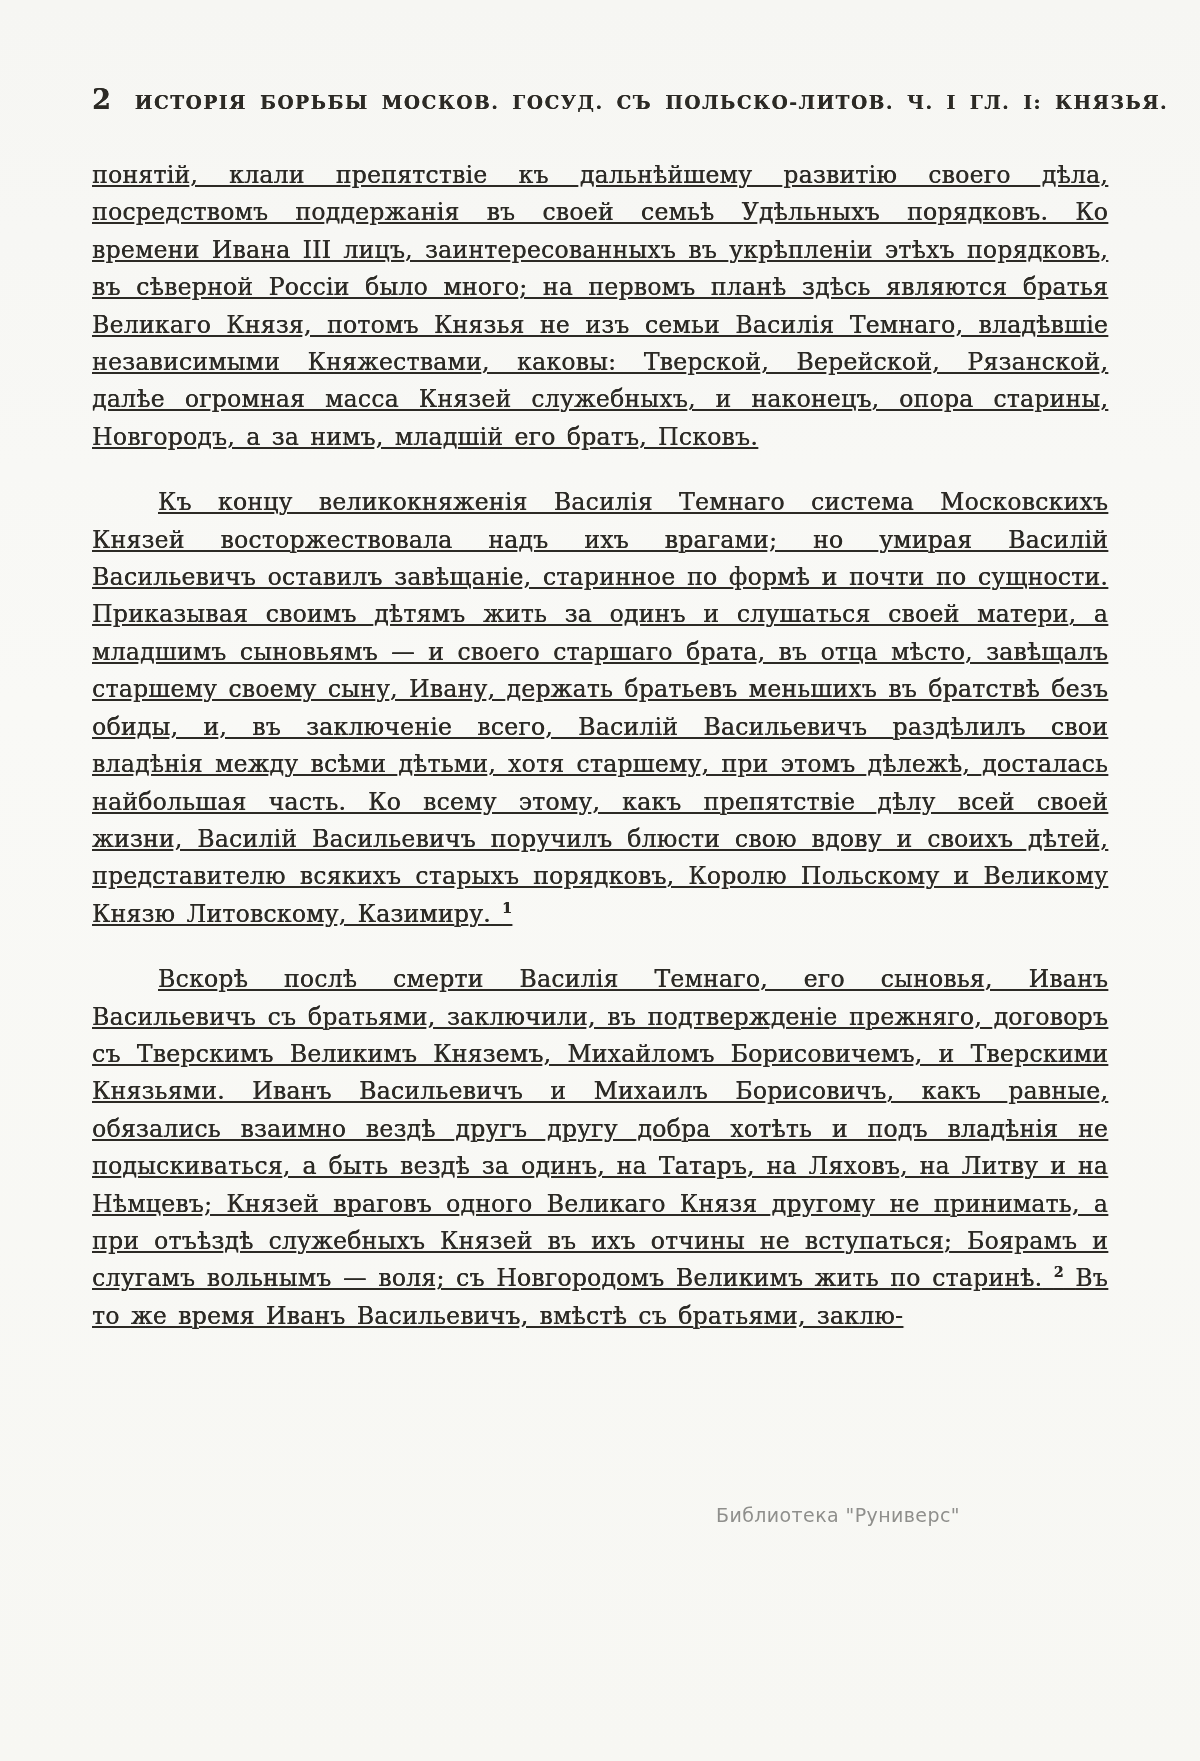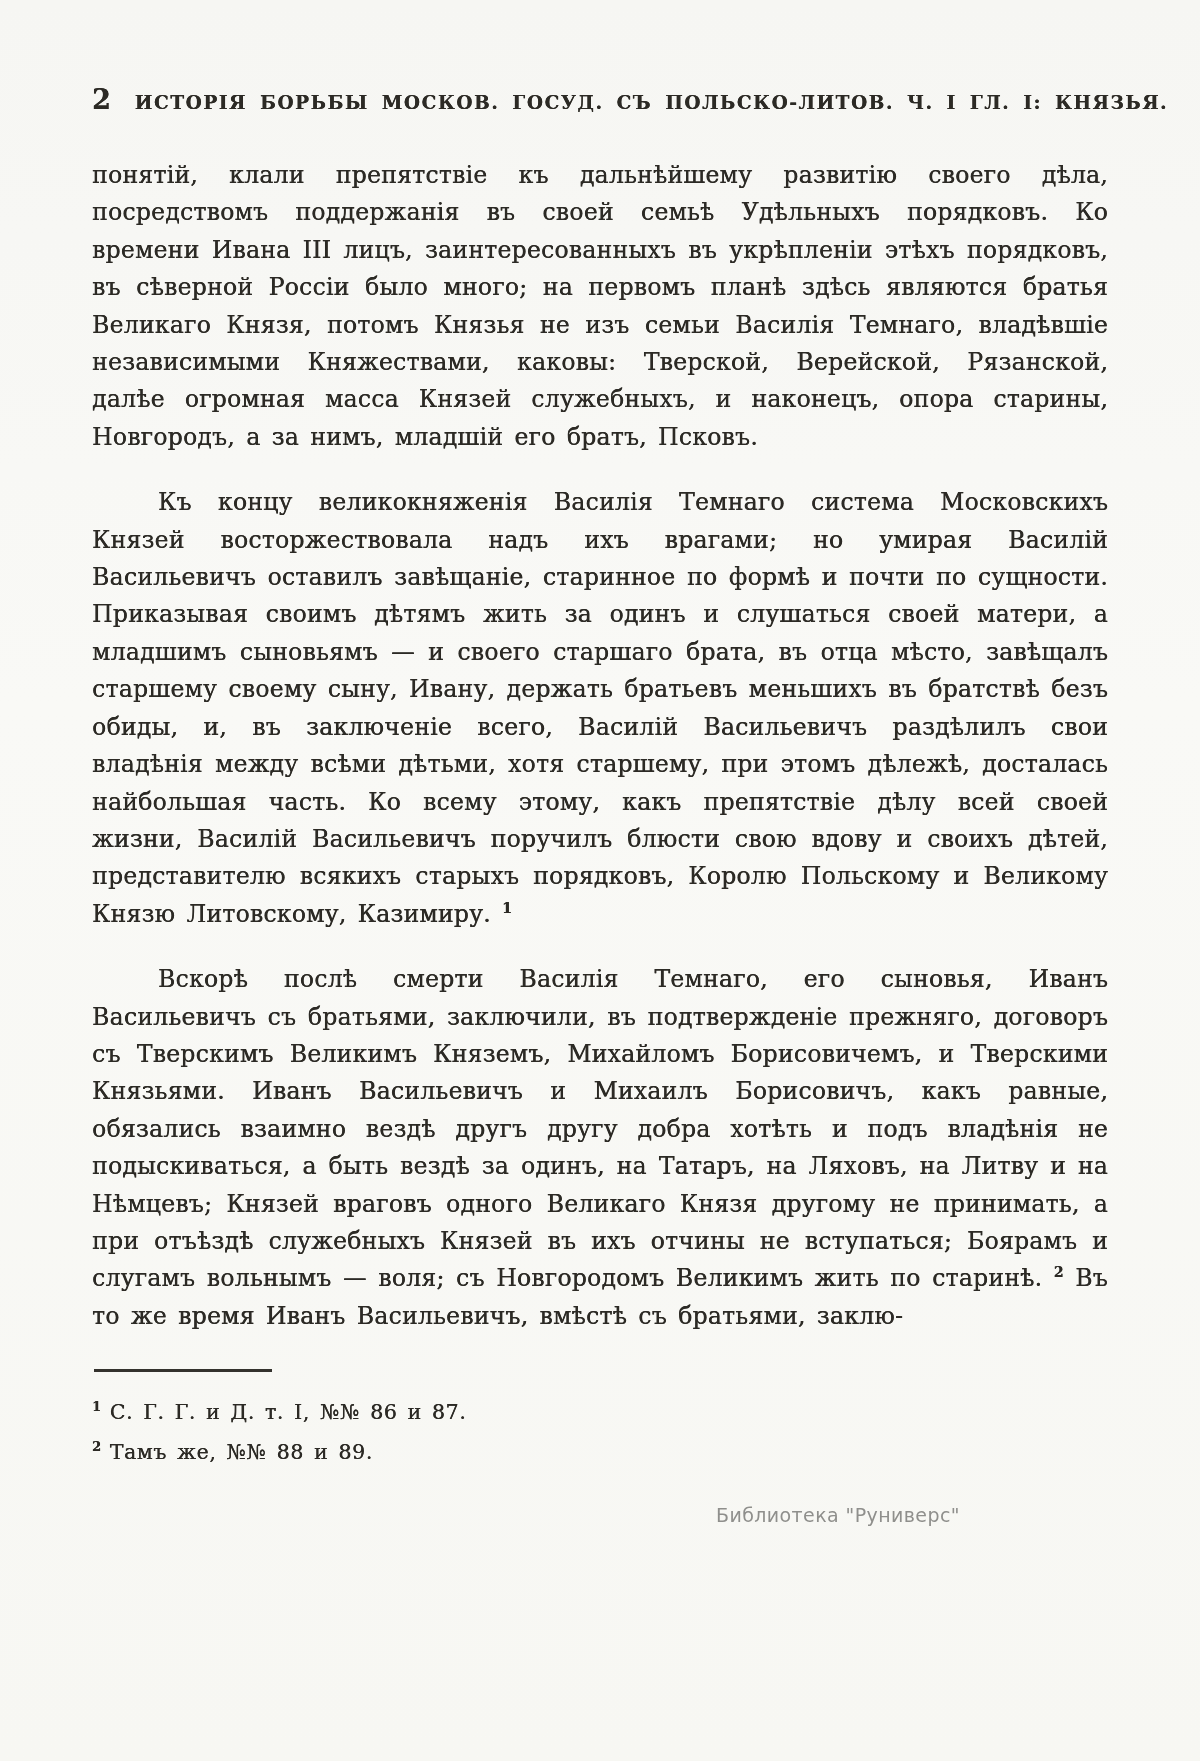--- a/index.html
+++ b/index.html
@@ -39,20 +39,21 @@
     text-align: center;
   }
   .body-text {
     margin-top: 42px;
     font-size: 23.5px;
     line-height: 37.4px;
     text-align: justify;
     letter-spacing: 0.25px;
     word-spacing: 3.5px;
     text-shadow: 0.35px 0 0 currentColor;
+    text-decoration: underline;
   }
   .para {
     margin: 0;
     text-indent: 66px;
   }
   .para + .para {
     margin-top: 28px;
   }
   .para.no-indent {
     text-indent: 0;
@@ -106,21 +107,16 @@
   </header>
 
   <main class="body-text">
     <p class="para no-indent">понятій, клали препятствіе къ дальнѣйшему развитію своего дѣла, посредствомъ поддержанія въ своей семьѣ Удѣльныхъ порядковъ. Ко времени Ивана III лицъ, заинтересованныхъ въ укрѣпленіи этѣхъ порядковъ, въ сѣверной Россіи было много; на первомъ планѣ здѣсь являются братья Великаго Князя, потомъ Князья не изъ семьи Василія Темнаго, владѣвшіе независимыми Княжествами, каковы: Тверской, Верейской, Рязанской, далѣе огромная масса Князей служебныхъ, и наконецъ, опора старины, Новгородъ, а за нимъ, младшій его братъ, Псковъ.</p>
 
     <p class="para"><span>Къ концу великокняженія Василія Темнаго система Московскихъ Князей восторжествовала надъ ихъ врагами; но умирая Василій Васильевичъ оставилъ завѣщаніе, старинное по формѣ и почти по сущности. Приказывая своимъ дѣтямъ жить за одинъ и слушаться своей матери, а младшимъ сыновьямъ — и своего старшаго брата, въ отца мѣсто, завѣщалъ старшему своему сыну, Ивану, держать братьевъ меньшихъ въ братствѣ безъ обиды, и, въ заключеніе всего, Василій Васильевичъ раздѣлилъ свои владѣнія между всѣми дѣтьми, хотя старшему, при этомъ дѣлежѣ, досталась найбольшая часть. Ко всему этому, какъ препятствіе дѣлу всей своей жизни, Василій Васильевичъ поручилъ блюсти свою вдову и своихъ дѣтей, представителю всякихъ старыхъ порядковъ, Королю Польскому и Великому Князю Литовскому, Казимиру.</span> <sup class="fn-ref">1</sup></p>
 
     <p class="para"><span>Вскорѣ послѣ смерти Василія Темнаго, его сыновья, Иванъ Васильевичъ съ братьями, заключили, въ подтвержденіе прежняго, договоръ съ Тверскимъ Великимъ Княземъ, Михайломъ Борисовичемъ, и Тверскими Князьями. Иванъ Васильевичъ и Михаилъ Борисовичъ, какъ равные, обязались взаимно вездѣ другъ другу добра хотѣть и подъ владѣнія не подыскиваться, а быть вездѣ за одинъ, на Татаръ, на Ляховъ, на Литву и на Нѣмцевъ; Князей враговъ одного Великаго Князя другому не принимать, а при отъѣздѣ служебныхъ Князей въ ихъ отчины не вступаться; Боярамъ и слугамъ вольнымъ — воля; съ Новгородомъ Великимъ жить по старинѣ.</span> <sup class="fn-ref">2</sup> <span>Въ то же время Иванъ Васильевичъ, вмѣстѣ съ братьями, заклю-</span></p>
   </main>
 
-  <footer class="footnotes">
-    <div class="fn-rule"></div>
-    <p class="footnote"><sup>1</sup><span>С. Г. Г. и Д. т. I, №№ 86 и 87.</span></p>
-    <p class="footnote"><sup>2</sup><span>Тамъ же, №№ 88 и 89.</span></p>
-  </footer>
 
   <div class="watermark">Библиотека "Руниверс"</div>
 
 </div>
 
 </body></html>

